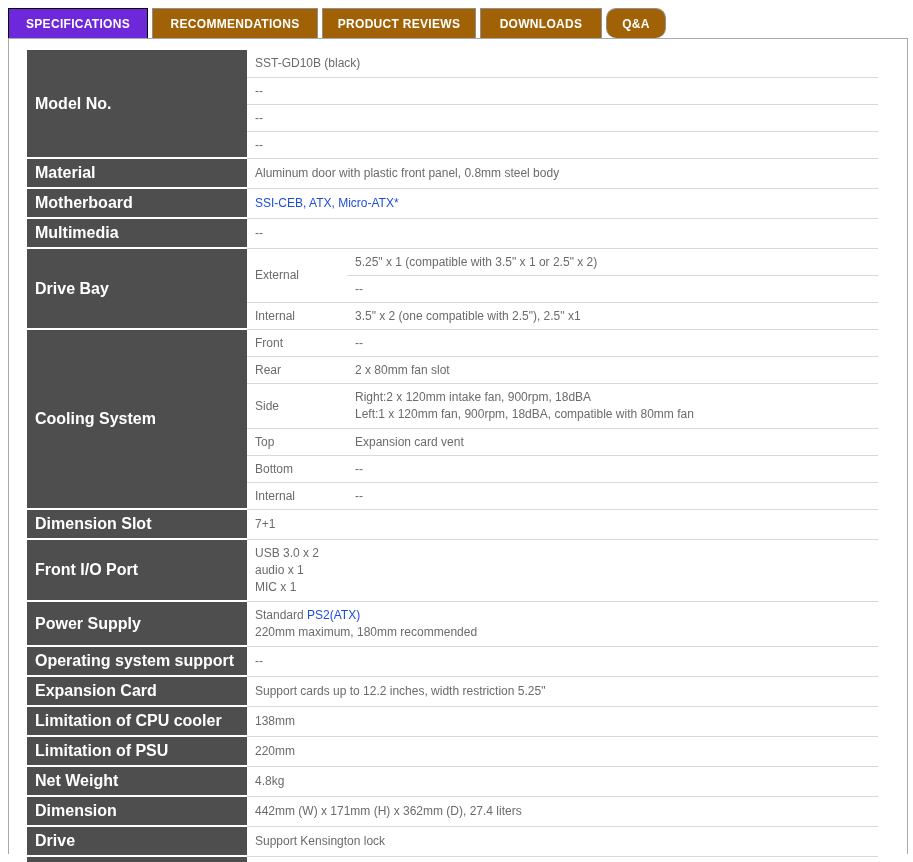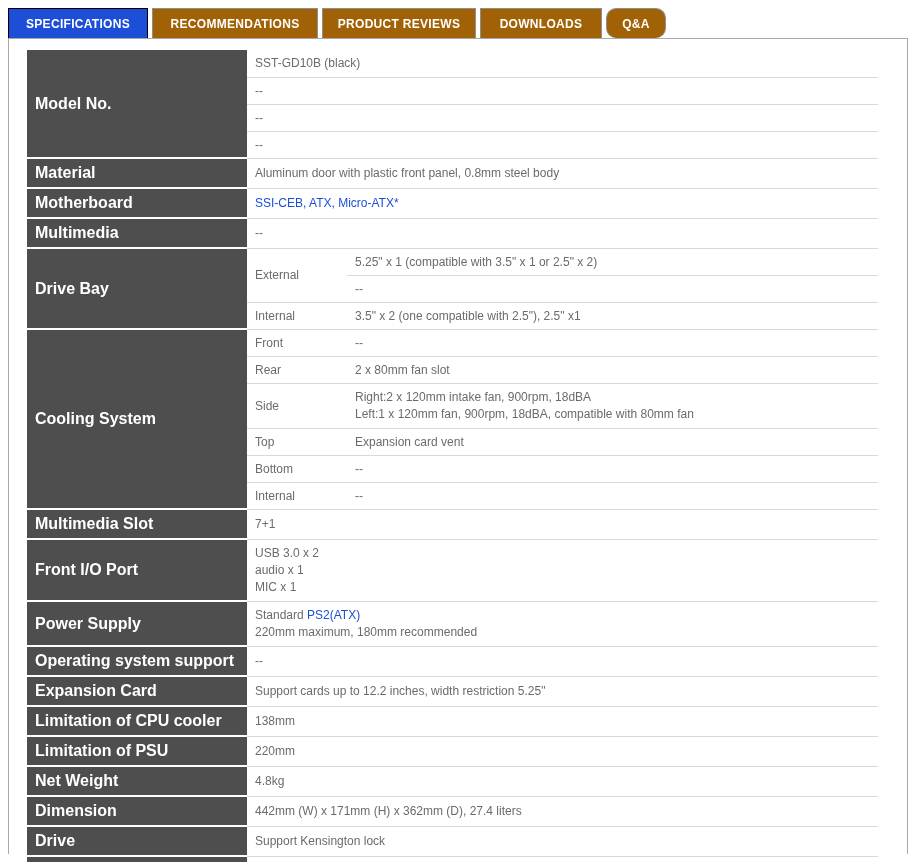--- a/index.html
+++ b/index.html
@@ -28,21 +28,21 @@
     background: #a16207;
     color: #ffffff;
     font-size: 12px;
     font-weight: bold;
     letter-spacing: 0.3px;
     cursor: pointer;
     border: 1px solid #8f8f8f;
     border-bottom: none;
   }
   .tab.active {
-    background: #1d4ed8;
+    background: #6d28d9;
     border-color: #000000;
   }
   .tab-w1 { width: 140px; }
   .tab-w2 { width: 166px; }
   .tab-w3 { width: 154px; }
   .tab-w4 { width: 122px; }
   .tab-w5 { width: 60px; border-radius: 10px; }
 
   
   .panel {
@@ -177,21 +177,21 @@
       <tr>
         <td class="sub">Bottom</td>
         <td class="v">--</td>
       </tr>
       <tr>
         <td class="sub">Internal</td>
         <td class="v">--</td>
       </tr>
 
       <tr>
-        <th class="label">Multimedia Slot</th>
+        <th class="label">Dimension Slot</th>
         <td class="v" colspan="2">7+1</td>
       </tr>
 
       <tr>
         <th class="label">Front I/O Port</th>
         <td class="v ml" colspan="2">
           <div>USB 3.0 x 2</div>
           <div>audio x 1</div>
           <div>MIC x 1</div>
         </td>

